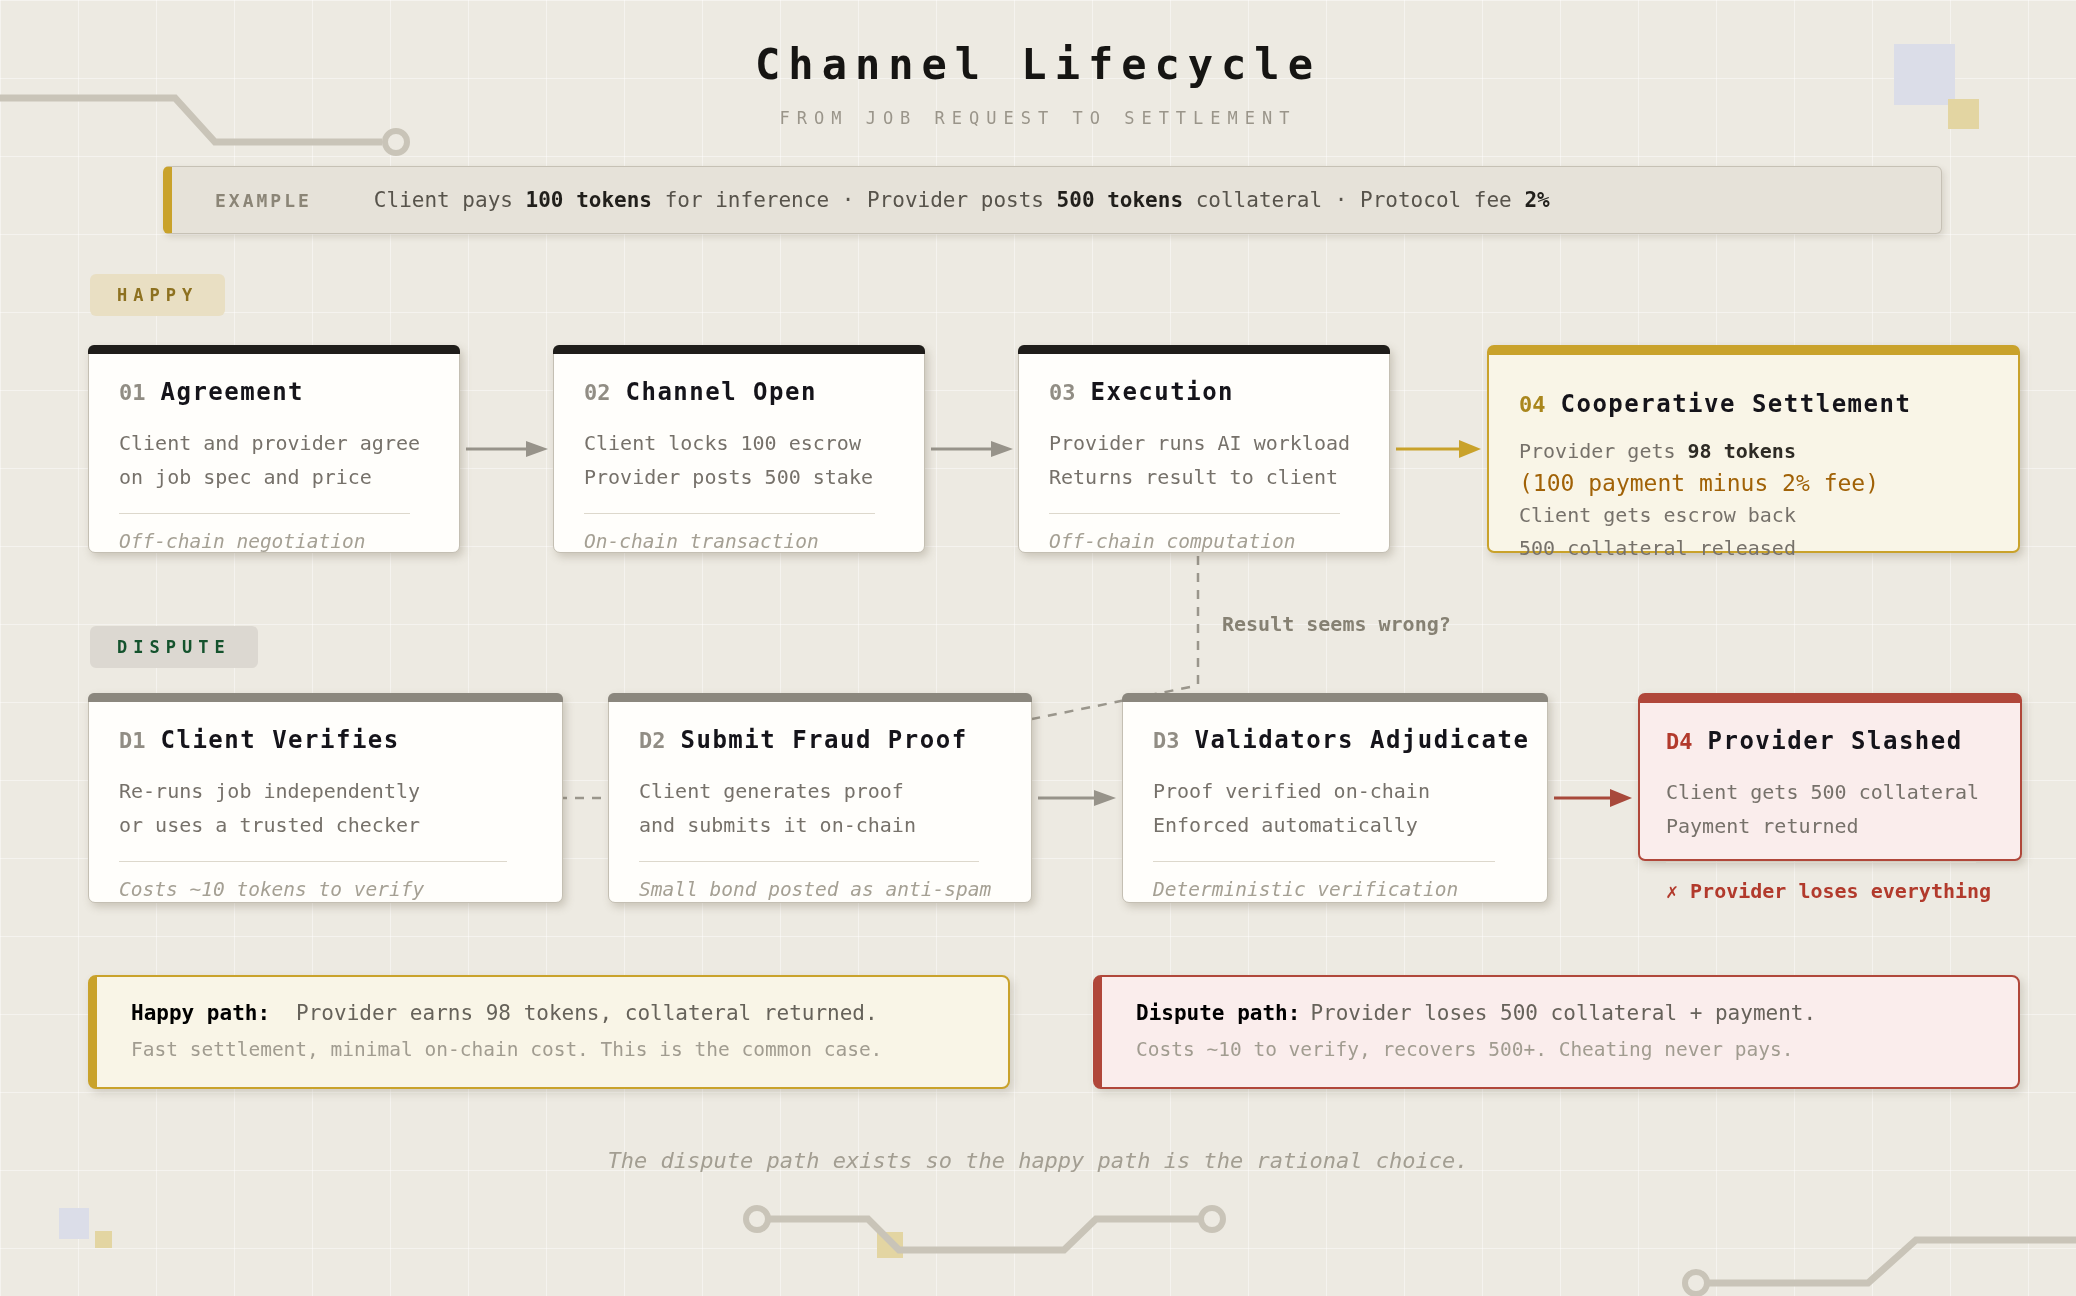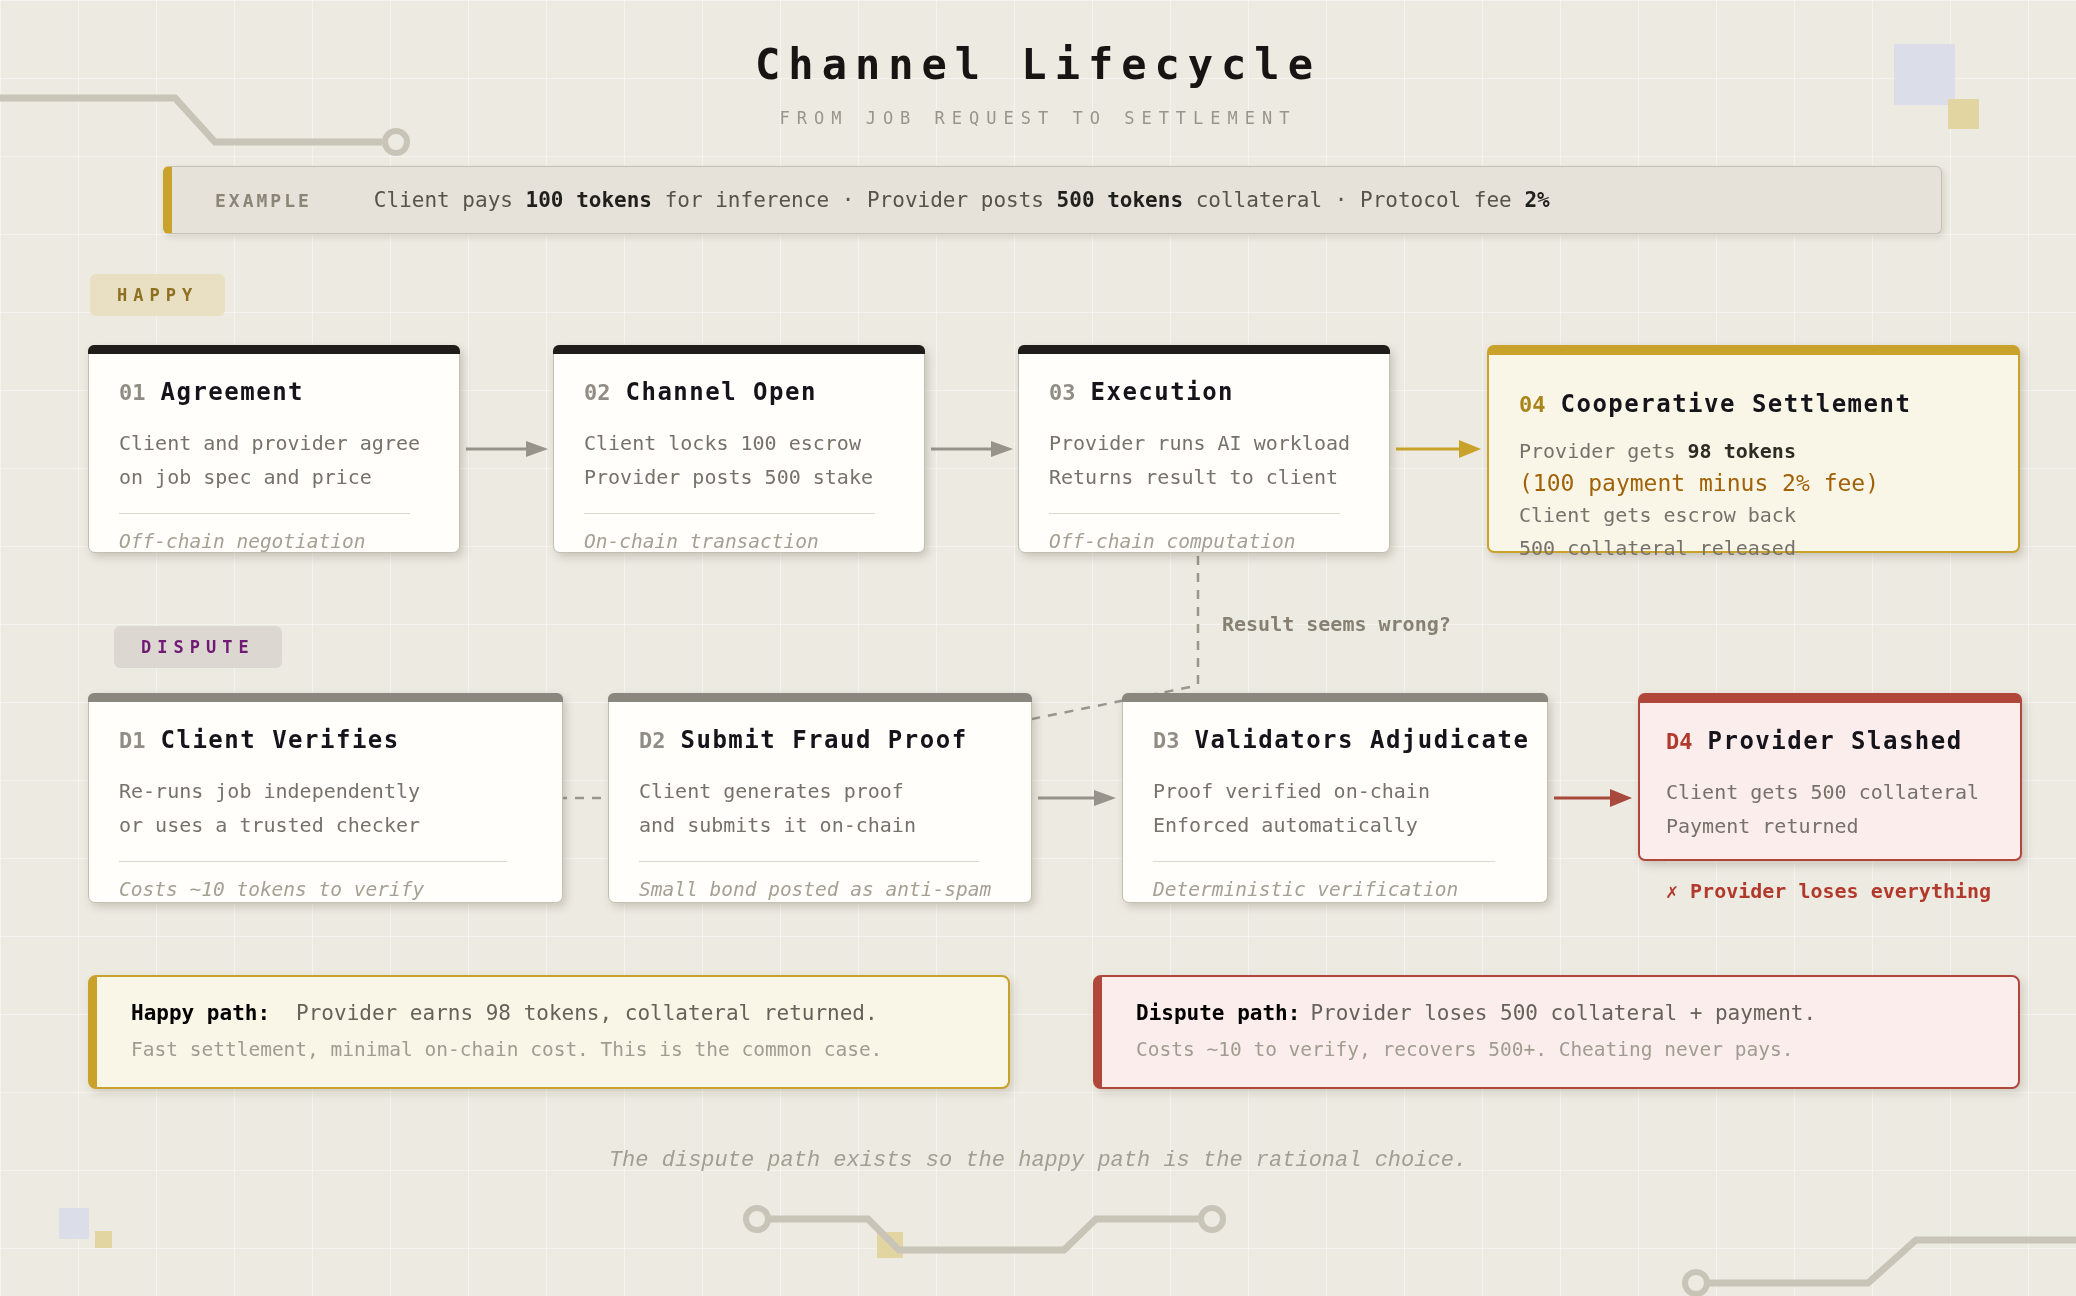--- a/index.html
+++ b/index.html
@@ -33,21 +33,21 @@
     background:#e6e2d9;border:1px solid #c6c1b5;border-left:9px solid var(--gold,#c9a22b);
     border-radius:6px;display:flex;align-items:center;gap:62px;padding-left:43px;
     box-shadow:2px 3px 6px rgba(110,100,80,.18);}
   .example .label{font-size:18px;font-weight:bold;letter-spacing:3px;color:#8b8577;}
   .example .txt{font-size:21px;color:#57534b;}
   .example .txt b{color:#211f1b;}
 
   .badge{position:absolute;font-weight:bold;letter-spacing:6px;font-size:17px;
     padding:11px 27px;border-radius:6px;}
   .badge.happy{left:90px;top:274px;background:#e9dfc3;color:#8d7120;}
-  .badge.dispute{left:90px;top:626px;background:#dcd8d1;color:#701a75;margin-left:24px;}
+  .badge.dispute{left:90px;top:626px;background:#dcd8d1;color:#14532d;}
 
   .card{position:absolute;box-sizing:border-box;background:#fffefb;
     border:1px solid #c4bfb3;border-radius:7px;
     box-shadow:3px 4px 8px rgba(110,100,80,.28);z-index:2;}
   .card .bar{height:9px;border-radius:6px 6px 0 0;margin:-1px -1px 0 -1px;}
   .bar.black{background:var(--ink,#1f1d1a);}
   .bar.gray{background:var(--gray-bar,#8b877e);}
   .bar.gold{background:var(--gold,#c9a22b);}
   .bar.red{background:var(--red,#b0473a);}
   .card .inner{padding:25px 30px 0 30px;}
@@ -75,21 +75,21 @@
     background:var(--gold-bg,#f9f5e7);border:2px solid var(--gold,#c9a22b);border-left:9px solid var(--gold,#c9a22b);}
   .summary.dispute{left:1093px;top:975px;width:927px;height:114px;
     background:var(--red-bg,#faedec);border:2px solid var(--red,#b0473a);border-left:9px solid var(--red,#b0473a);}
   .summary .l1{font-size:21px;color:#66625a;}
   .summary .l1 .lbl{font-weight:bold;color:#000000;}
   .summary.happy .l1 .rest{margin-left:26px;}
   .summary.dispute .l1 .rest{margin-left:10px;}
   .summary .l2{margin-top:13px;font-size:19.5px;color:#a19c90;}
 
   .bottom-note{position:absolute;left:0;top:1148px;width:100%;text-align:center;
-    font-size:22px;font-style:italic;color:#a39e92;font-family:Liberation Mono, monospace;}
+    font-size:22px;font-style:italic;color:#a39e92;}
 </style>
 </head>
 <body>
 
 <div class="canvas">
 
   <svg id="decor" class="layer">
     <polyline class="trace" points="0,98 175,98 215,142 382,142"></polyline>
     <circle class="ring" cx="396" cy="142" r="11"></circle>
     <rect class="sq-lav" x="1894" y="44" width="61" height="61"></rect>

